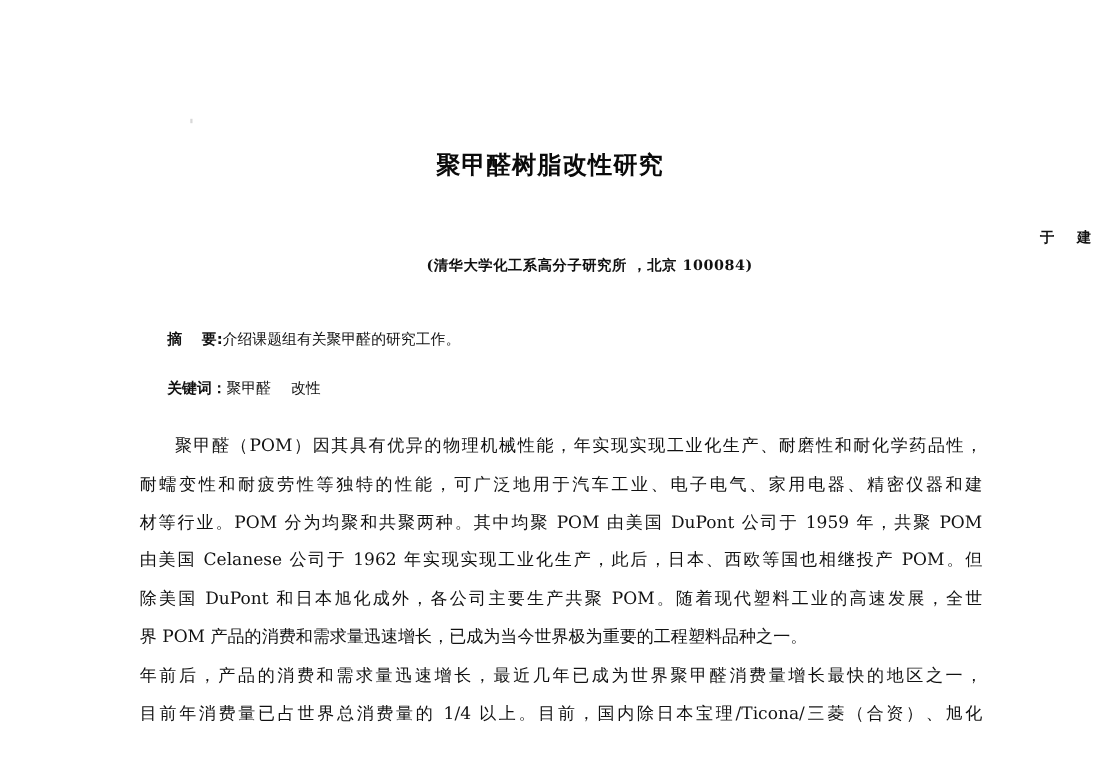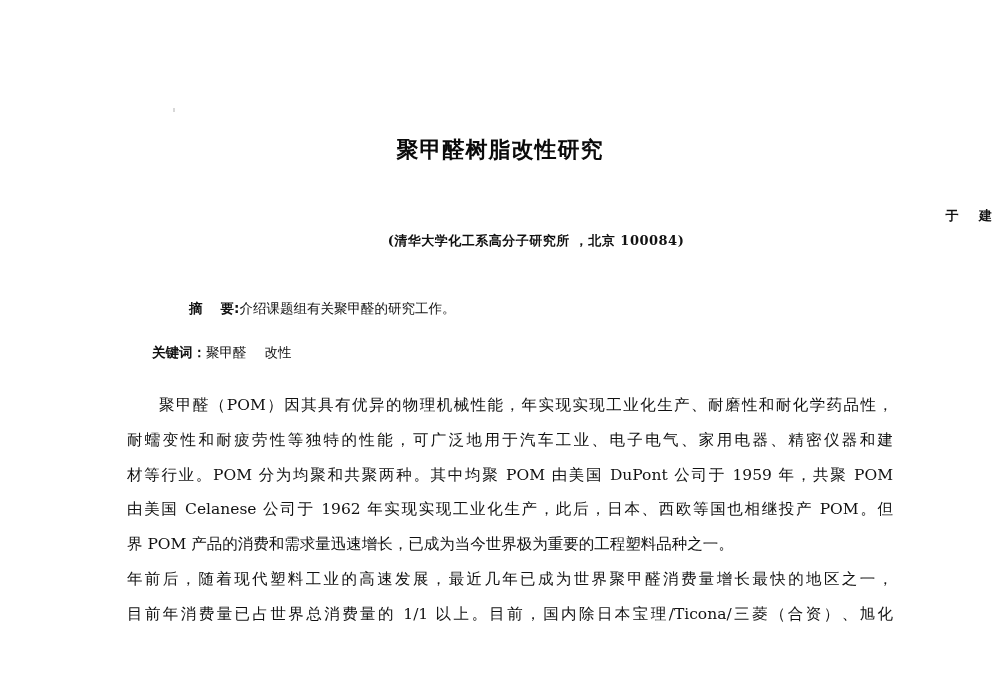--- a/index.html
+++ b/index.html
@@ -59,21 +59,20 @@
     }
     .abstract {
       position: absolute;
       left: 152px;
       top: 284px;
       font-size: 13.5px;
       font-family: "DejaVu Sans", "Liberation Sans", sans-serif;
     }
     .abstract .label {
       font-weight: bold;
-      margin-left: 37px;
     }
     .abstract .label .gap {
       display: inline-block;
       width: 18px;
     }
     .keywords {
       position: absolute;
       left: 152px;
       top: 328px;
       font-size: 13.5px;
@@ -139,24 +138,25 @@
   <div class="keywords">
     <span class="label">关键词：</span><span>聚甲醛</span><span class="kw2">改性</span>
   </div>
 
   <div class="body-text">
     <div class="para">
       <span class="line first">聚甲醛（POM）因其具有优异的物理机械性能，年实现实现工业化生产、耐磨性和耐化学药品性，</span>
       <span class="line">耐蠕变性和耐疲劳性等独特的性能，可广泛地用于汽车工业、电子电气、家用电器、精密仪器和建</span>
       <span class="line">材等行业。POM 分为均聚和共聚两种。其中均聚 POM 由美国 DuPont 公司于 1959 年，共聚 POM</span>
       <span class="line">由美国 Celanese 公司于 1962 年实现实现工业化生产，此后，日本、西欧等国也相继投产 POM。但</span>
+      <span class="line">除美国 DuPont 和日本旭化成外，各公司主要生产共聚 POM。随着现代塑料工业的高速发展，全世</span>
       <span class="line last">界 POM 产品的消费和需求量迅速增长，已成为当今世界极为重要的工程塑料品种之一。</span>
     </div>
     <div class="para">
-      <span class="line">年前后，随着现代塑料工业的高速发展，最近几年已成为世界聚甲醛消费量增长最快的地区之一，</span>
-      <span class="line">目前年消费量已占世界总消费量的 1/1 以上。目前，国内除日本宝理/Ticona/三菱（合资）、旭化</span>
+      <span class="line">年前后，产品的消费和需求量迅速增长，最近几年已成为世界聚甲醛消费量增长最快的地区之一，</span>
+      <span class="line">目前年消费量已占世界总消费量的 1/4 以上。目前，国内除日本宝理/Ticona/三菱（合资）、旭化</span>
     </div>
   </div>
 
   <div class="partial-bottom">
     <span style="width:30px"></span><span style="width:12px"></span><span style="width:40px"></span><span style="width:22px"></span><span style="width:36px"></span>
   </div>
 </div>
 
 </body></html>

